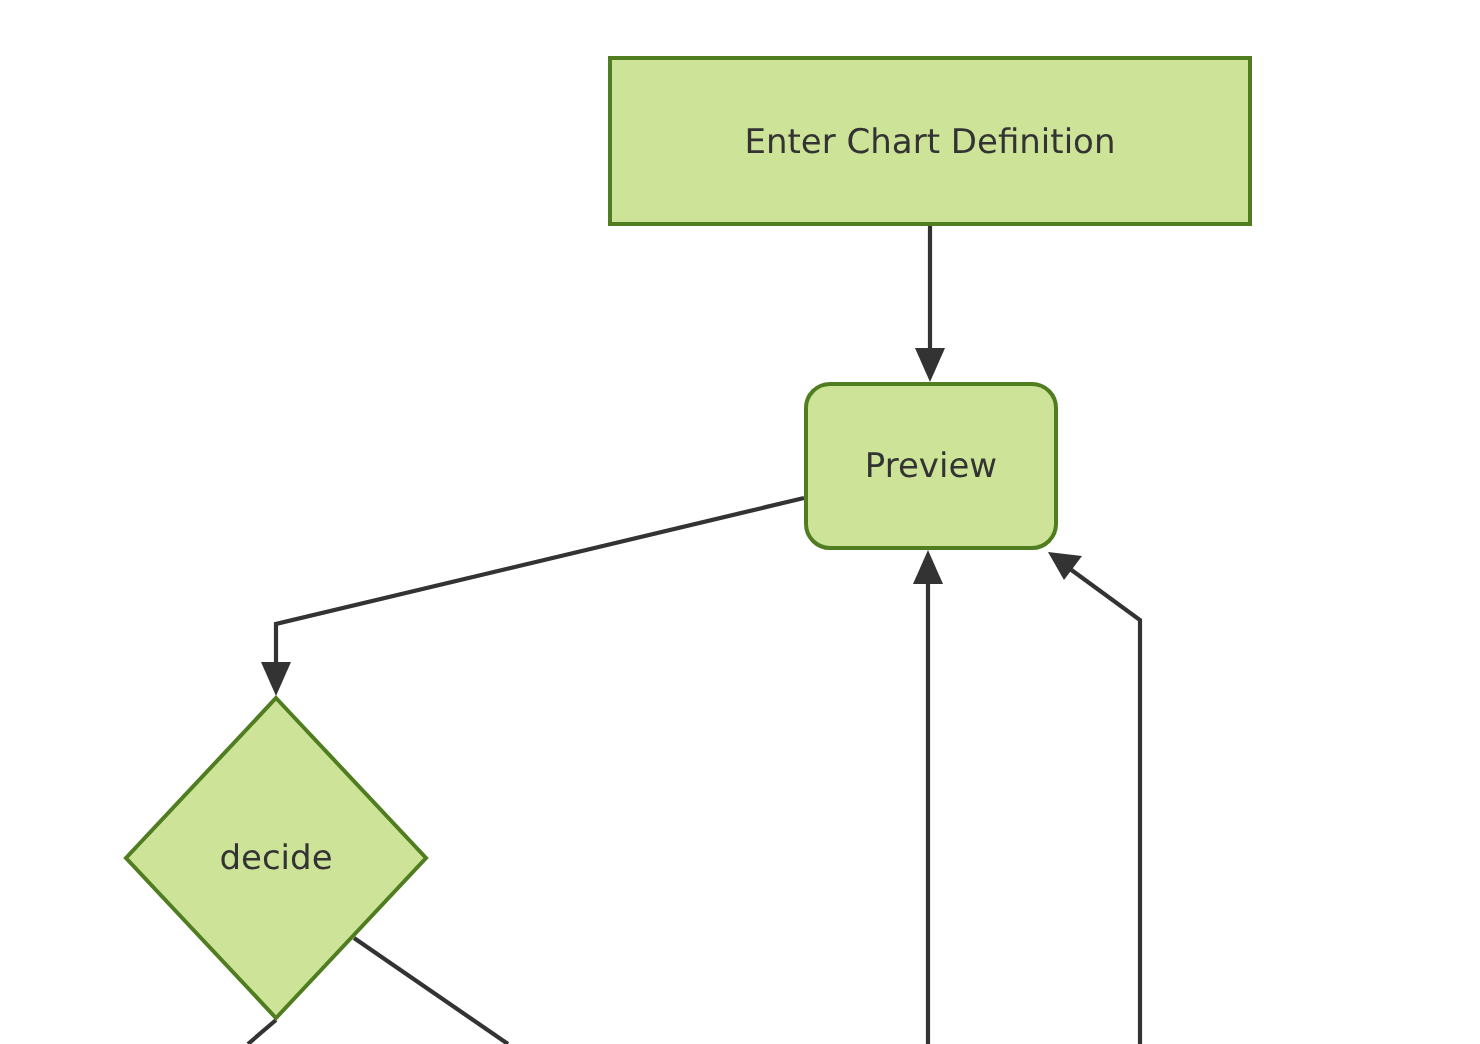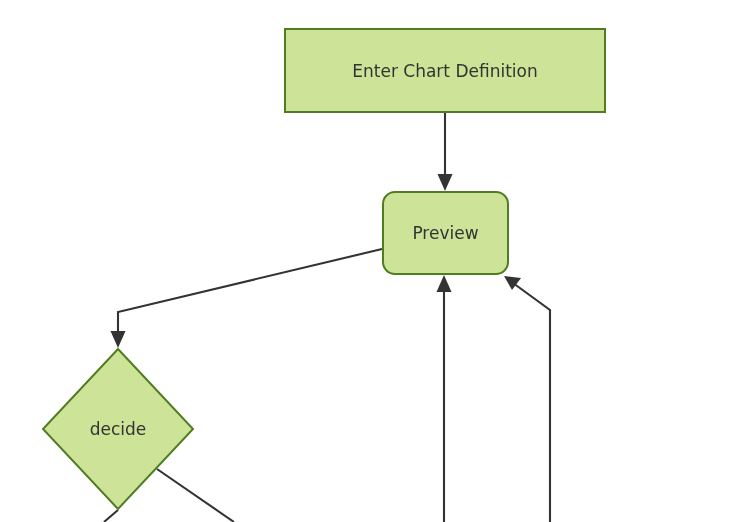--- a/index.html
+++ b/index.html
@@ -13,20 +13,21 @@
     position: relative;
     overflow: hidden;
     font-family: "DejaVu Sans", "Liberation Sans", sans-serif;
   }
   #flowchart-root {
     position: absolute;
     left: 0;
     top: 0;
     width: 668px;
     height: 522px;
+    padding-left: 20px;
   }
   svg.flowchart-svg {
     display: block;
     width: 740px;
     height: 522px;
   }
   .node-shape {
     stroke-width: 2px;
   }
   .node-label {

